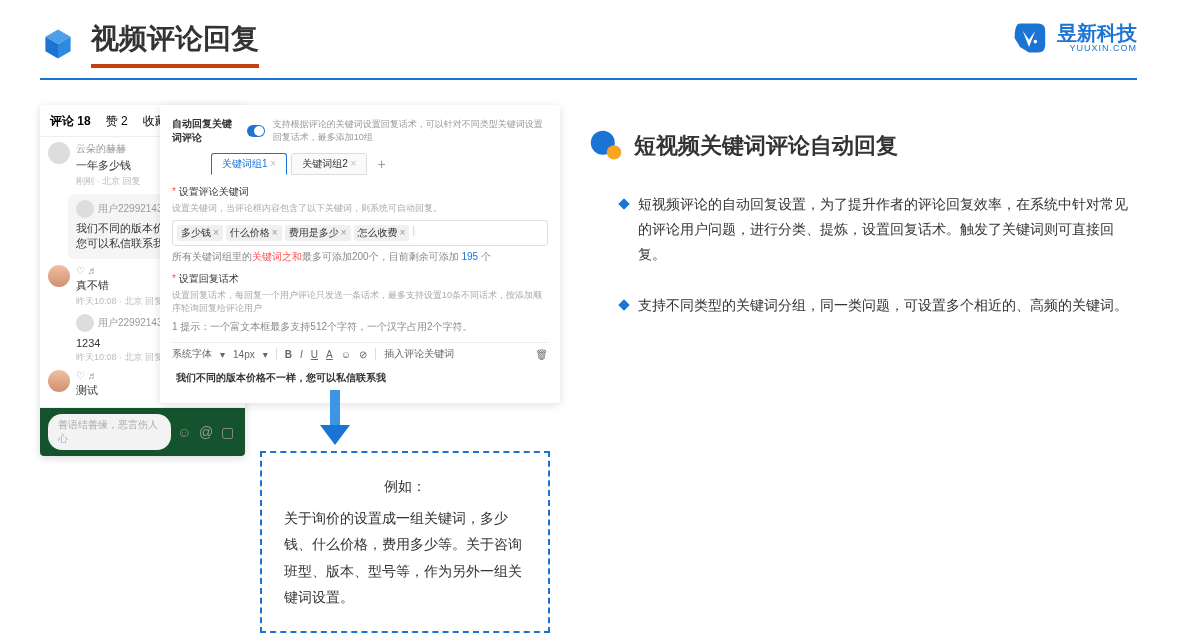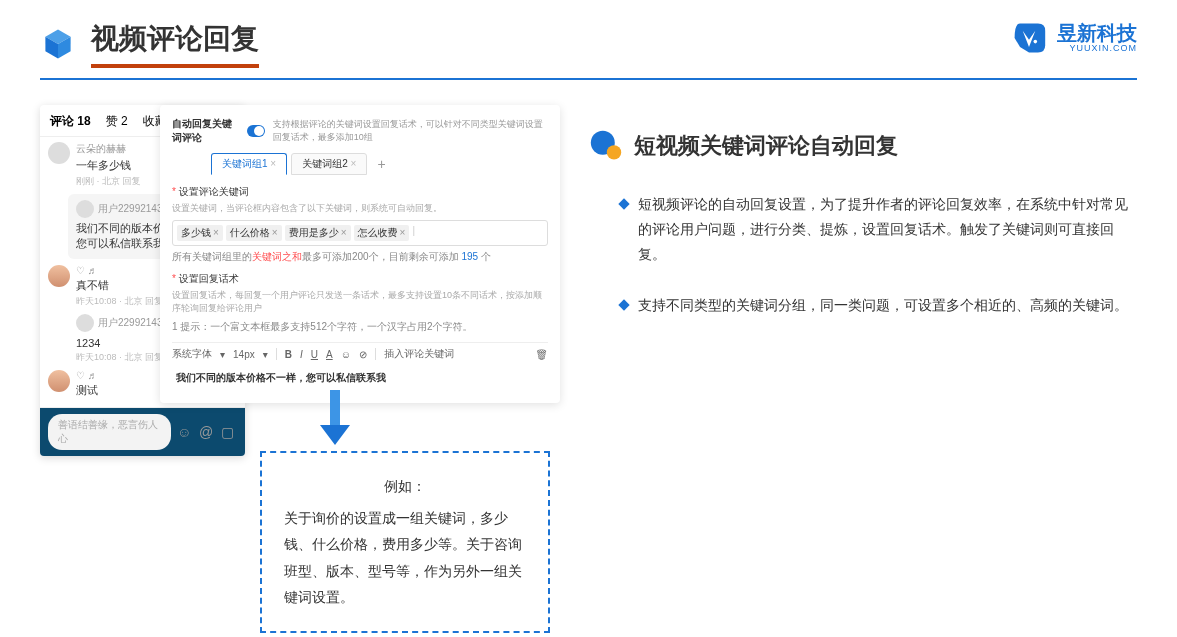--- a/index.html
+++ b/index.html
@@ -41,21 +41,21 @@
 .avatar.sm { width: 18px; height: 18px; }
 .c-body { flex: 1; }
 .c-name { color: #999; font-size: 10px; }
 .c-text { color: #333; font-size: 11px; margin: 2px 0; }
 .c-meta { color: #bbb; font-size: 9px; }
 .reply-bubble { background: #f5f5f5; border-radius: 6px; padding: 6px 8px; margin: 6px 0 6px 20px; }
 .reply-head { display: flex; align-items: center; gap: 4px; margin-bottom: 3px; }
 .badge { background: #ff4d4f; color: #fff; font-size: 8px; padding: 0 3px; border-radius: 2px; }
 .c-actions { display: flex; justify-content: space-between; align-items: center; }
 .heart-group { display: flex; gap: 10px; color: #ccc; font-size: 12px; }
-.mobile-input { position: absolute; bottom: 0; left: 0; right: 0; background: #0c4a6e; padding: 6px 8px; border-top: 1px solid #eee; display: flex; align-items: center; gap: 6px; }
+.mobile-input { position: absolute; bottom: 0; left: 0; right: 0; background: #14532d; padding: 6px 8px; border-top: 1px solid #eee; display: flex; align-items: center; gap: 6px; }
 .input-pill { flex: 1; background: #f3f3f3; border-radius: 14px; padding: 4px 10px; font-size: 10px; color: #aaa; }
 .mini-icon { width: 16px; height: 16px; color: #999; font-size: 14px; }
 
 
 .panel { position: absolute; top: 0; left: 120px; width: 400px; background: #fff; border-radius: 4px; box-shadow: 0 2px 10px rgba(0,0,0,0.12); padding: 12px; font-size: 10px; color: #333; }
 .panel-row1 { display: flex; align-items: center; gap: 8px; margin-bottom: 8px; }
 .toggle { width: 24px; height: 12px; background: #1B73D4; border-radius: 6px; position: relative; }
 .toggle::after { content: ''; position: absolute; right: 1px; top: 1px; width: 10px; height: 10px; background: #fff; border-radius: 50%; }
 .panel-tabs { display: flex; gap: 4px; margin-bottom: 10px; align-items: center; }
 .ptab { padding: 3px 10px; border: 1px solid #ddd; border-radius: 3px 3px 0 0; font-size: 10px; background: #fafafa; }

